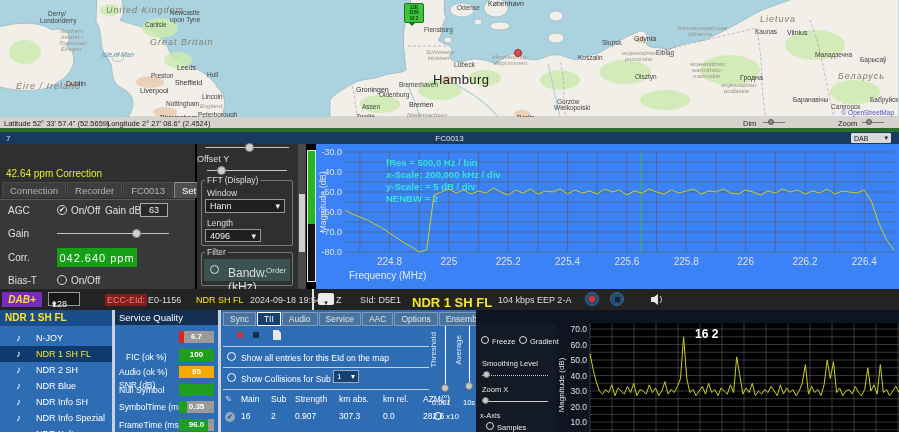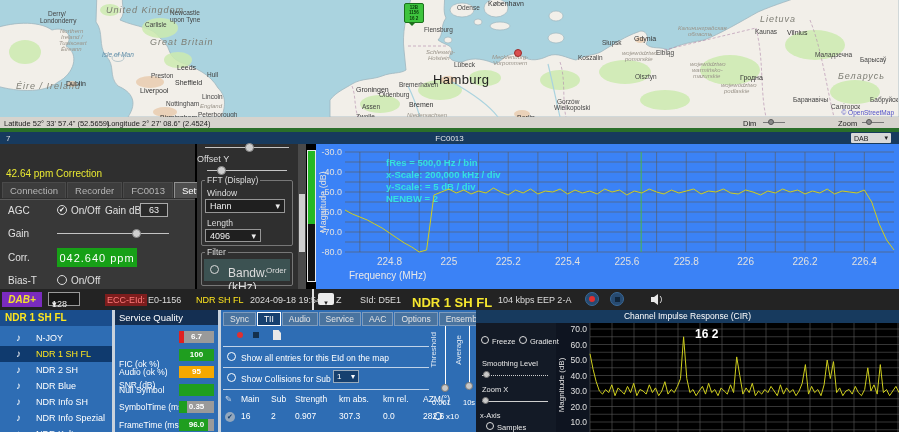--- a/index.html
+++ b/index.html
@@ -460,21 +460,21 @@
   <div id="div1" class="abs"></div>
 
   <div id="sq" class="abs">
     <div class="hdr">Service Quality</div>
     <div id="sq-rows">
         <span class="sq-row-label" style="top: 22px; margin-top: 48px;">SNR (dB)</span>
         <div class="sq-box" style="top: 21px;">
           <div class="sq-fill" style="width: 14%; background: rgb(224, 32, 32);"></div>
           <div class="sq-val">6.7</div>
         </div>
-        <span class="sq-row-label" style="top: 49px;">FIC (ok %)</span>
+        <span class="sq-row-label" style="top: 42px; margin-left: 7px;">FIC (ok %)</span>
         <div class="sq-box" style="top: 38.5px;">
           <div class="sq-fill" style="width: 100%; background: rgb(31, 158, 31);"></div>
           <div class="sq-val">100</div>
         </div>
         <span class="sq-row-label" style="top: 57px;">Audio (ok %)</span>
         <div class="sq-box" style="top: 56px;">
           <div class="sq-fill" style="width: 100%; background: rgb(245, 168, 0);"></div>
           <div class="sq-val">95</div>
         </div>
         <span class="sq-row-label" style="top: 74.5px;">Null Symbol</span>
@@ -544,21 +544,20 @@
     <span class="tii-lab" style="left:211px;top:88px;font-size:7.5px">0.061</span>
     <span class="tii-radio" style="left:213px;top:102px;width:8px;height:8px"></span>
     <span class="tii-lab" style="left:225px;top:102px;font-size:8px">x10</span>
     <span class="vlabel" style="left:233px;top:25px">Average</span>
     <div class="vtrack" style="left:248px;top:16px;height:64px"></div>
     <div class="vknob" style="left:244px;top:72px"></div>
     <span class="tii-lab" style="left:242px;top:88px;font-size:7.5px">10s</span>
   </div>
 
   <div id="cir" class="abs">
-    <div id="cir-title">Channel Impulse Response (CIR)</div>
     <div id="cir-ctrl">
       <span class="cir-radio" style="left:5px;top:13px"></span>
       <span class="cir-lab" style="left:16px;top:14px">Freeze</span>
       <span class="cir-radio" style="left:43px;top:13px"></span>
       <span class="cir-lab" style="left:54px;top:14px">Gradient</span>
       <span class="cir-lab" style="left:6px;top:36px">Smoothing Level</span>
       <div class="dotted-track" style="left:6px;top:52px;width:66px"></div>
       <div class="vknob" style="left:7px;top:48px;width:7px;height:7px"></div>
       <span class="cir-lab" style="left:6px;top:62px">Zoom X</span>
       <div class="solid-track" style="left:6px;top:78px;width:66px"></div>

